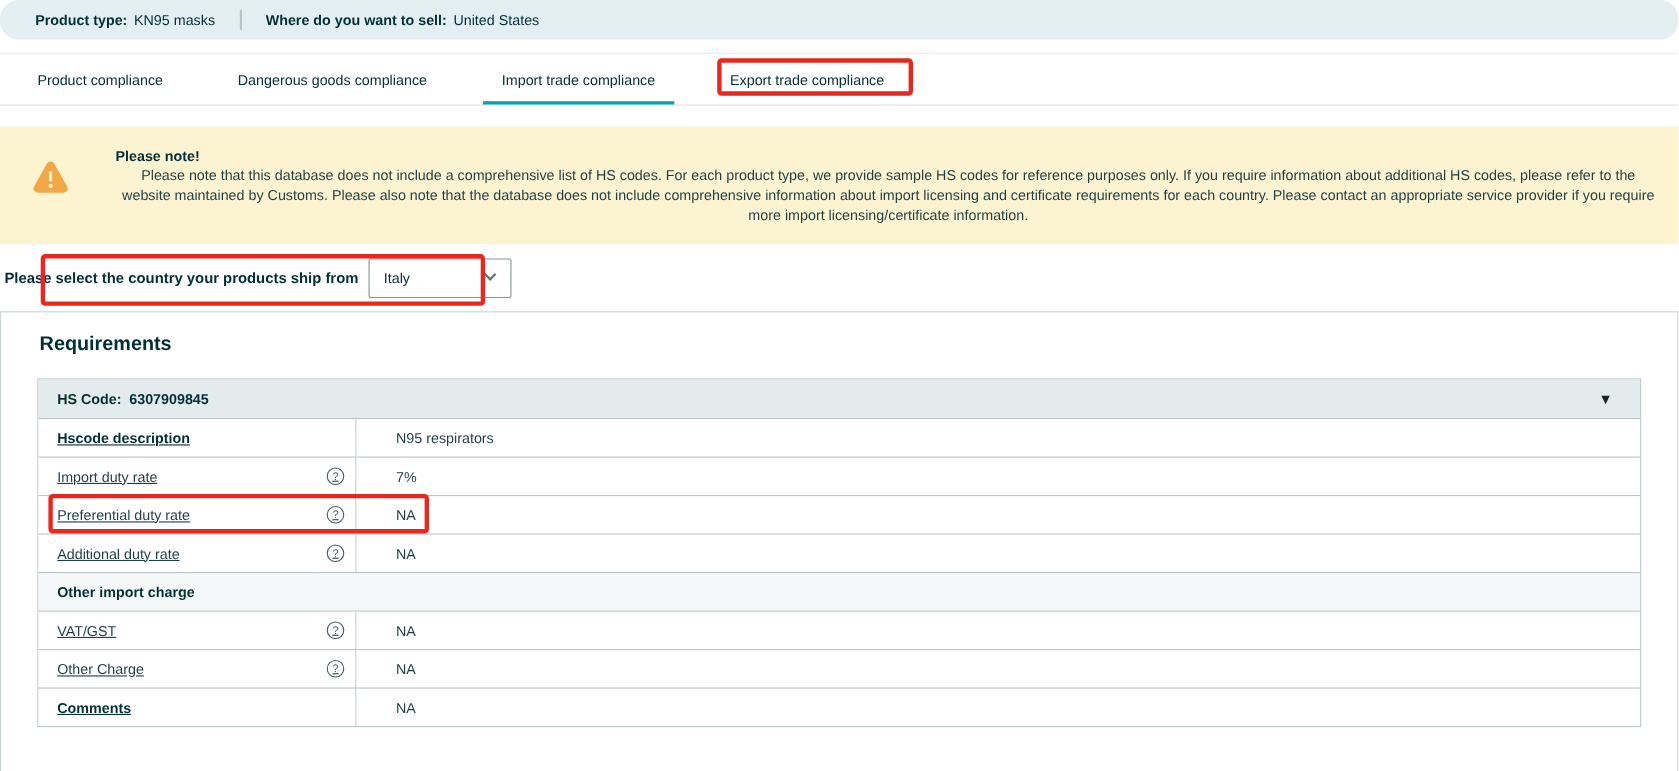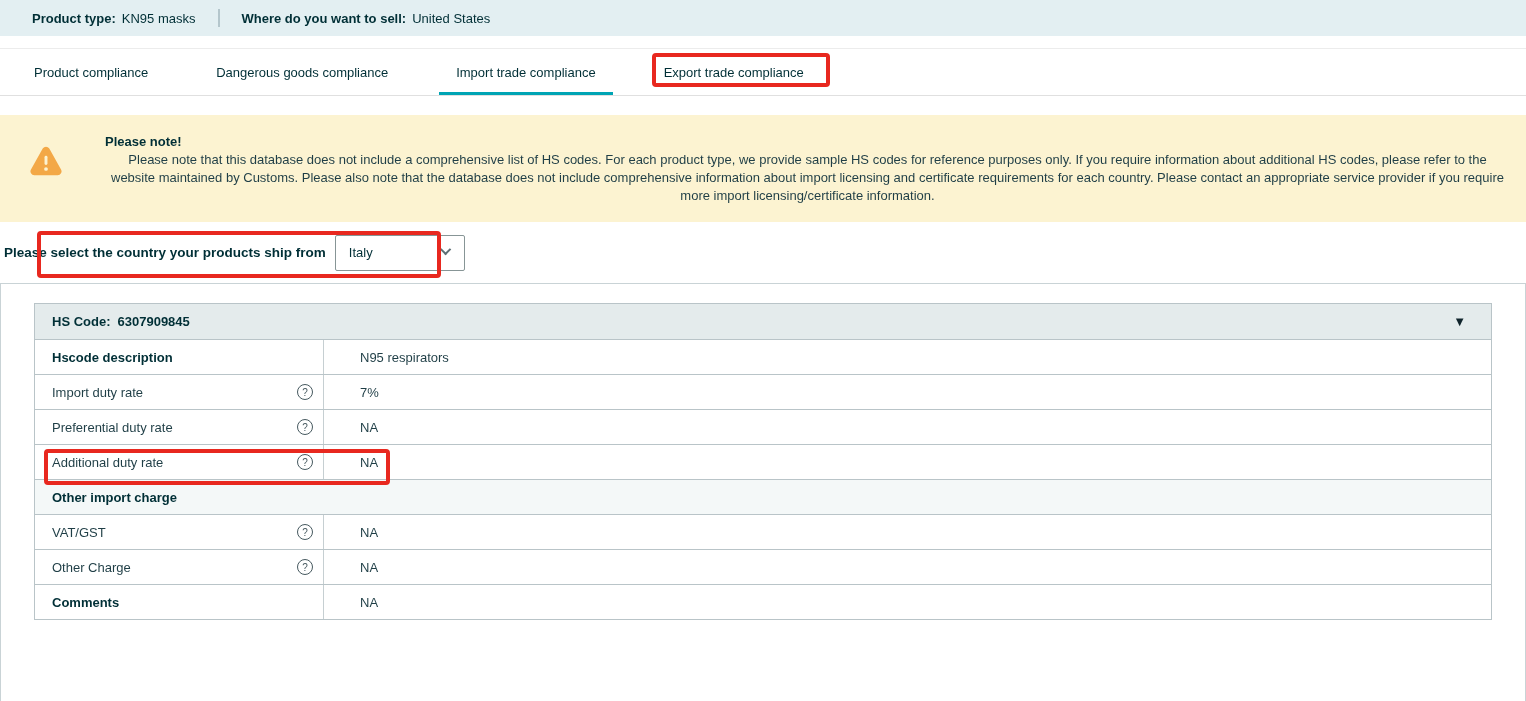--- a/index.html
+++ b/index.html
@@ -20,21 +20,21 @@
   body{
     width:1526px;height:701px;position:relative;overflow:hidden;
     background:#fff;color:var(--ink);
     font-family:"Liberation Sans", sans-serif;font-size:13px;
   }
   .b{font-weight:bold;}
 
   
   .topbar{
     height:36px;background:var(--topbar-bg);
-    display:flex;align-items:center;padding-left:32px;gap:6px;
+    display:flex;align-items:center;padding-left:32px;gap:6px;border-radius:17px;
   }
   .topbar .vdiv{width:2px;height:18px;background:#b4c6cc;margin:0 16px;}
 
   
   .tabwrap{margin-top:12px;border-top:1px solid #ececec;border-bottom:1px solid #e0e0e0;height:48px;}
   .tabs{display:flex;gap:34px;height:100%;align-items:stretch;padding-left:17px;}
   .tab{
     padding:0 17px;display:flex;align-items:center;cursor:pointer;
     font-size:13px;color:var(--ink);white-space:nowrap;
   }
@@ -77,21 +77,21 @@
     height:35px;background:var(--head-bg);display:flex;align-items:center;
     padding:0 25px 0 17px;cursor:pointer;
   }
   .panel-head .hsval{margin-left:7px;}
   .caret{margin-left:auto;font-size:13px;color:#10242c;cursor:pointer;line-height:1;}
 
   .trow{height:35px;border-top:1px solid var(--border-strong);display:flex;background:#fff;}
   .tlabel{
     width:289px;flex:0 0 289px;border-right:1px solid #c6cfd2;
     display:flex;align-items:center;justify-content:space-between;
-    padding:0 10px 0 17px;color:var(--ink-soft);
+    padding:0 10px 0 17px;color:var(--ink-soft);text-decoration:underline;
   }
   .tlabel.b{color:var(--ink);}
   .tvalue{display:flex;align-items:center;padding-left:36px;color:var(--ink-soft);}
   .trow.section{background:var(--section-bg);align-items:center;padding-left:17px;font-weight:bold;color:var(--ink);}
   .help{
     width:16px;height:16px;border:1px solid #46595f;border-radius:50%;
     display:flex;align-items:center;justify-content:center;
     font-size:10px;color:#46595f;cursor:pointer;flex:0 0 16px;
   }
 
@@ -137,20 +137,21 @@
 
 <div class="ship-row">
   <span class="ship-label">Please select the country your products ship from</span>
   <div class="select">
     <span>Italy</span>
     <span class="chev"></span>
   </div>
 </div>
 
 <div class="card">
+  <h2>Requirements</h2>
 
   <div class="panel">
     <div class="panel-head">
       <span class="b">HS Code:</span>
       <span class="b hsval">6307909845</span>
       <span class="caret">▼</span>
     </div>
 
     <div class="trow">
       <div class="tlabel b">Hscode description</div>

